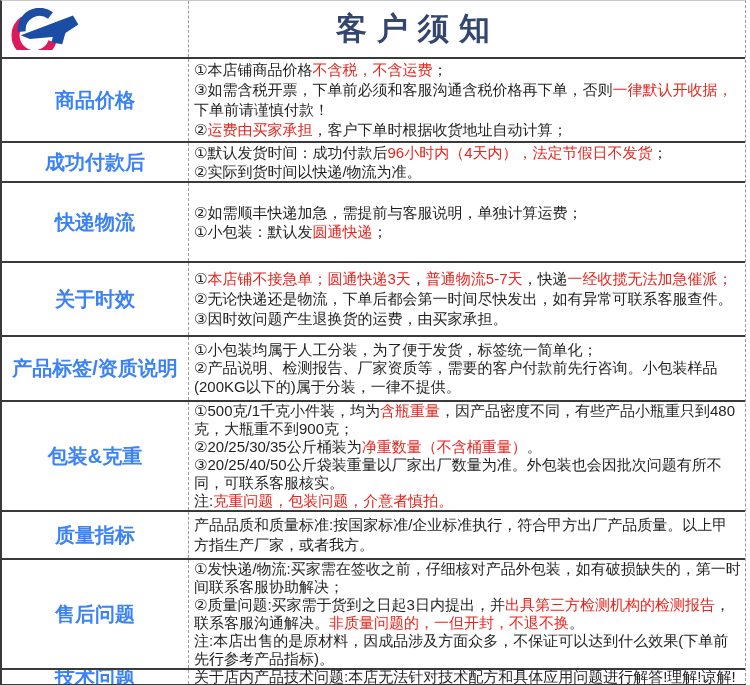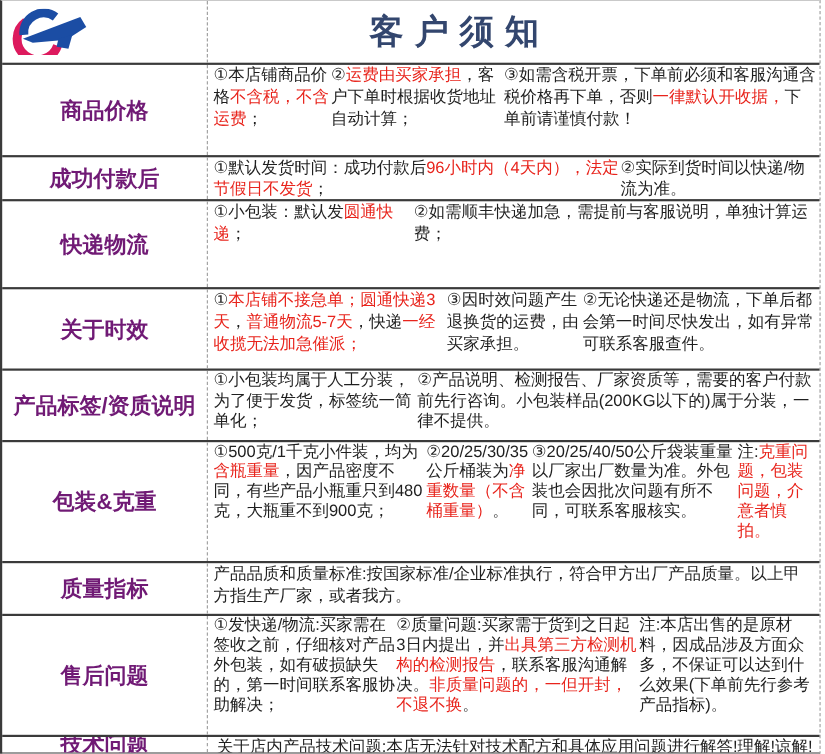--- a/index.html
+++ b/index.html
@@ -49,25 +49,25 @@
   .notice-table > .row:nth-child(6) .content-cell{line-height:18.5px}
   .notice-table > .row:nth-child(7) .content-cell{line-height:18px}
   .notice-table > .row:nth-child(8) .content-cell{line-height:20px}
   .notice-table > .row:nth-child(9) .content-cell{line-height:18px}
   .notice-table > .row:nth-child(10) .content-cell{line-height:20px}
   .label-cell{
     width:187px;flex:0 0 187px;box-sizing:border-box;
     border-right:1px dashed #9a9a9a;
     display:flex;align-items:center;justify-content:center;
     text-align:center;padding:0 4px;
-    font-size:20px;font-weight:bold;color:#701a75;
+    font-size:20px;font-weight:bold;color:#3b82f6;
   }
   .content-cell{
     flex:1;min-width:0;box-sizing:border-box;
-    display:flex;flex-direction:row;justify-content:center;
+    display:flex;flex-direction:column;justify-content:center;
     padding:0 3px 0 5px;
     font-size:15px;color:var(--body,#1f1f1f);
   }
   .para{margin:0;}
   .seg{color:var(--body,#1f1f1f);}
   .seg.red{color:var(--red,#e8241c);}
 </style>
 </head>
 <body>
 
@@ -83,44 +83,44 @@
     </div>
     <div class="title-cell">
       <div class="page-title">客户须知</div>
     </div>
   </div>
 
 <div class="row">
       <div class="label-cell">商品价格</div>
       <div class="content-cell">
         <p class="para"><span class="seg">①本店铺商品价格</span><span class="seg red">不含税，不含运费</span><span class="seg">；</span></p>
+        <p class="para"><span class="seg">③如需含税开票，下单前必须和客服沟通含税价格再下单，否则</span><span class="seg red">一律默认开收据，</span><span class="seg">下单前请谨慎付款！</span></p>
         <p class="para"><span class="seg">②</span><span class="seg red">运费由买家承担</span><span class="seg">，客户下单时根据收货地址自动计算；</span></p>
-        <p class="para"><span class="seg">③如需含税开票，下单前必须和客服沟通含税价格再下单，否则</span><span class="seg red">一律默认开收据，</span><span class="seg">下单前请谨慎付款！</span></p>
       </div>
     </div>
     <div class="row">
       <div class="label-cell">成功付款后</div>
       <div class="content-cell">
         <p class="para"><span class="seg">①默认发货时间：成功付款后</span><span class="seg red">96小时内（4天内），法定节假日不发货</span><span class="seg">；</span></p>
         <p class="para"><span class="seg">②实际到货时间以快递/物流为准。</span></p>
       </div>
     </div>
     <div class="row">
       <div class="label-cell">快递物流</div>
       <div class="content-cell">
+        <p class="para"><span class="seg">②如需顺丰快递加急，需提前与客服说明，单独计算运费；</span></p>
         <p class="para"><span class="seg">①小包装：默认发</span><span class="seg red">圆通快递</span><span class="seg">；</span></p>
-        <p class="para"><span class="seg">②如需顺丰快递加急，需提前与客服说明，单独计算运费；</span></p>
       </div>
     </div>
     <div class="row">
       <div class="label-cell">关于时效</div>
       <div class="content-cell">
         <p class="para"><span class="seg">①</span><span class="seg red">本店铺不接急单；圆通快递3天</span><span class="seg">，</span><span class="seg red">普通物流5-7天</span><span class="seg">，快递</span><span class="seg red">一经收揽无法加急催派；</span></p>
+        <p class="para"><span class="seg">②无论快递还是物流，下单后都会第一时间尽快发出，如有异常可联系客服查件。</span></p>
         <p class="para"><span class="seg">③因时效问题产生退换货的运费，由买家承担。</span></p>
-        <p class="para"><span class="seg">②无论快递还是物流，下单后都会第一时间尽快发出，如有异常可联系客服查件。</span></p>
       </div>
     </div>
     <div class="row">
       <div class="label-cell">产品标签/资质说明</div>
       <div class="content-cell">
         <p class="para"><span class="seg">①小包装均属于人工分装，为了便于发货，标签统一简单化；</span></p>
         <p class="para"><span class="seg">②产品说明、检测报告、厂家资质等，需要的客户付款前先行咨询。小包装样品(200KG以下的)属于分装，一律不提供。</span></p>
       </div>
     </div>
     <div class="row">

